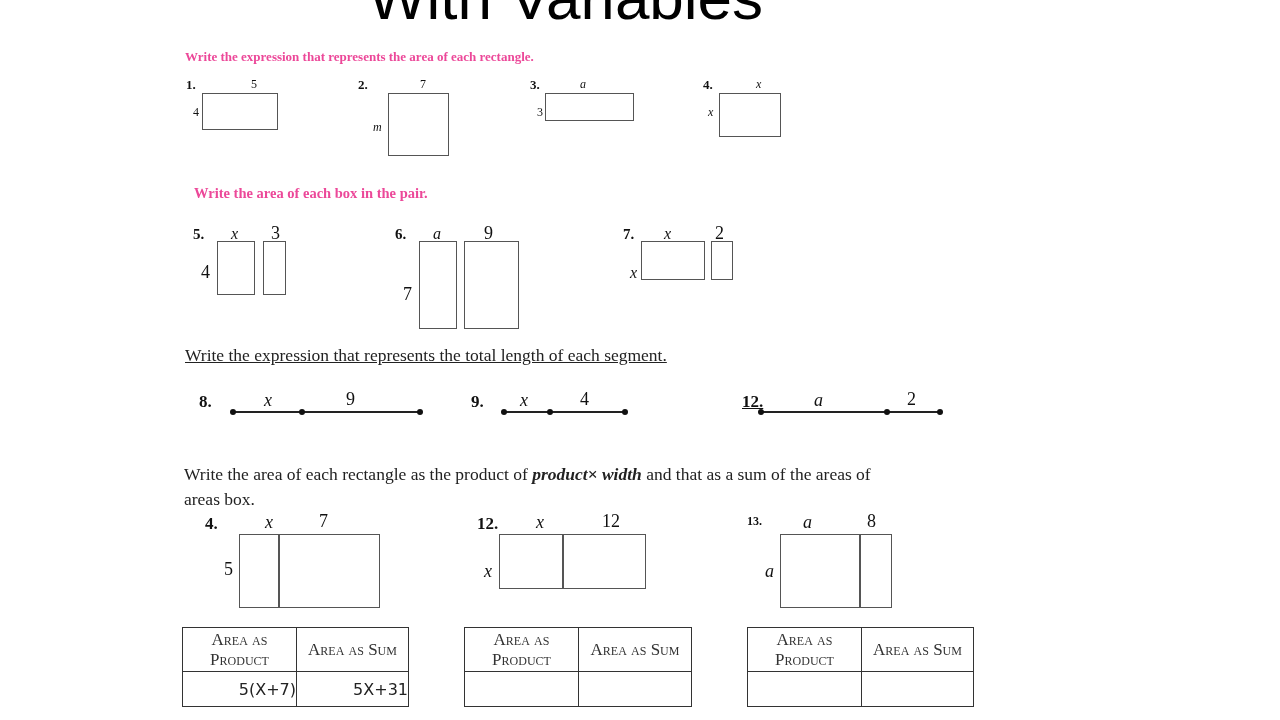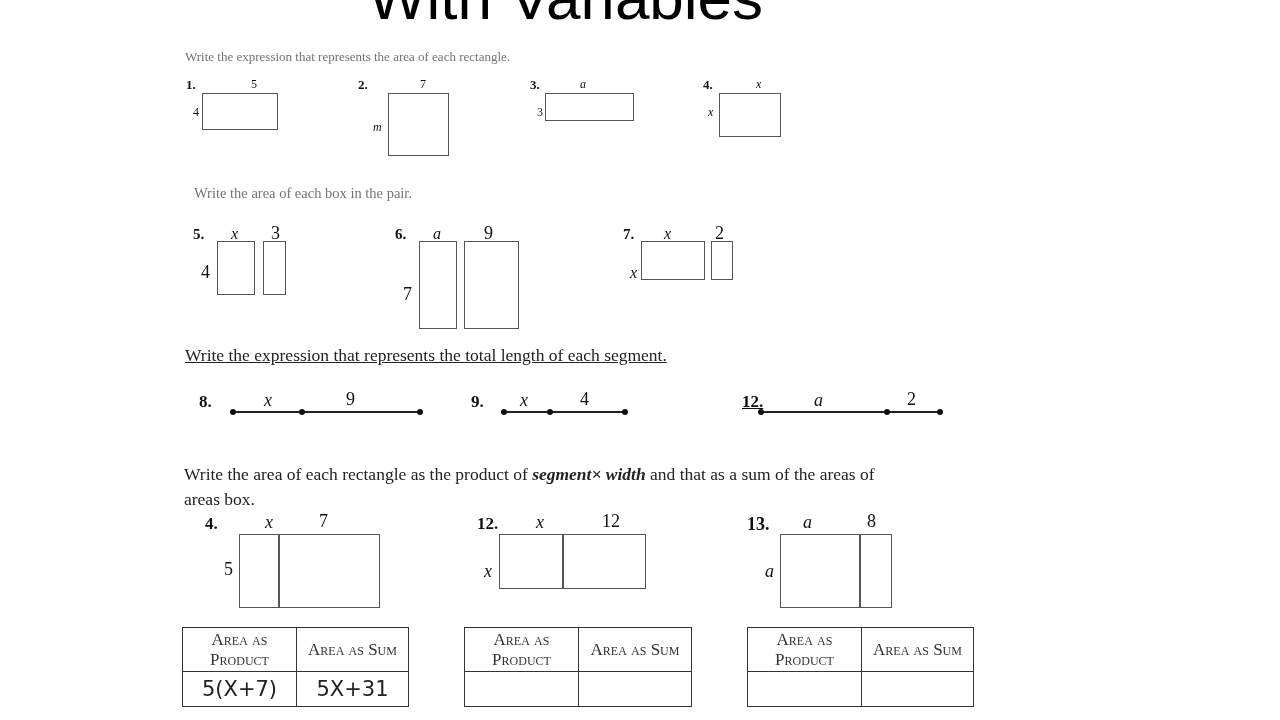--- a/index.html
+++ b/index.html
@@ -8,21 +8,21 @@
       background: #ffffff; color: #111111;
       font-family: "Liberation Serif", serif;
     }
     .abs { position: absolute; }
     .title {
       position: absolute; left: 368px; top: -38px;
       font-family: "Liberation Sans", sans-serif;
       font-size: 62px; line-height: 72px; color: #000;
       white-space: nowrap;
     }
-    .instr { position: absolute; font-size: 13px; white-space: nowrap; color: #737373; }
+    .instr { position: absolute; font-size: 13px; white-space: nowrap; color: #ec4899; font-weight: bold; }
     .instr-lg { position: absolute; font-size: 17.5px; white-space: nowrap; color: #222; }
     .num { position: absolute; font-weight: bold; font-size: 13px; }
     .num-lg { position: absolute; font-weight: bold; font-size: 16px; }
     .lbl { position: absolute; font-size: 12px; }
     .lbl-lg { position: absolute; font-size: 18px; line-height: 18px; }
     .it { font-style: italic; }
     .box { position: absolute; border: 1.5px solid #555; box-sizing: border-box; }
     .seg { position: absolute; height: 2px; background: #222; }
     .dot { position: absolute; width: 6px; height: 6px; border-radius: 50%; background: #111; }
     table.area {
@@ -31,22 +31,23 @@
     }
     table.area td {
       border: 1.5px solid #333; text-align: center; vertical-align: middle;
       padding: 0;
     }
     table.area td.h {
       height: 43px; font-variant: small-caps; font-size: 17px; line-height: 20px;
       color: #333;
     }
     table.area td.v {
-      height: 34px; font-family: "DejaVu Sans", sans-serif; font-size: 21px;
+      height: 34px; font-family: "DejaVu Sans", sans-serif; font-size: 16px;
       color: #222;
+      text-align: right;
     }
   </style>
 </head>
 <body>
 
 <div class="title">With Variables</div>
 
 <div class="instr" style="left:185px; top:49px;">Write the expression that represents the area of each rectangle.</div>
 
 <div>
@@ -132,21 +133,21 @@
   <div class="num-lg" style="left:742px; top:392px; font-size:17px; text-decoration: underline;">12.</div>
   <div class="lbl-lg it" style="left:814px; top:391px;">a</div>
   <div class="lbl-lg" style="left:907px; top:390px;">2</div>
   <div class="seg" style="left:761px; top:411px; width:180px;"></div>
   <div class="dot" style="left:758px; top:409px;"></div>
   <div class="dot" style="left:884px; top:409px;"></div>
   <div class="dot" style="left:937px; top:409px;"></div>
 </div>
 
 <div class="instr-lg" style="left:184px; top:464px;">
-  <span>Write the area of each rectangle as the product of </span><b><i>segment× width</i></b><span> and that as a sum of the areas of</span>
+  <span>Write the area of each rectangle as the product of </span><b><i>product× width</i></b><span> and that as a sum of the areas of</span>
 </div>
 <div class="instr-lg" style="left:184px; top:489px;">areas box.</div>
 
 <div>
   <div class="num-lg" style="left:205px; top:514px; font-size:17px;">4.</div>
   <div class="lbl-lg it" style="left:265px; top:513px;">x</div>
   <div class="lbl-lg" style="left:319px; top:512px;">7</div>
   <div class="lbl-lg" style="left:224px; top:560px;">5</div>
   <div class="box" style="left:239px; top:534px; width:141px; height:74px;"></div>
   <div class="abs" style="left:278px; top:534px; width:1.5px; height:74px; background:#555;"></div>
@@ -179,21 +180,21 @@
     </tr>
     <tr>
       <td class="v"></td>
       <td class="v"></td>
     </tr>
   </tbody>
     </table>
 </div>
 
 <div>
-  <div class="num-lg" style="left:747px; top:514px; font-size:18px;">13.</div>
+  <div class="num-lg" style="left:747px; top:514px; font-size:12px;">13.</div>
   <div class="lbl-lg it" style="left:803px; top:513px;">a</div>
   <div class="lbl-lg" style="left:867px; top:512px;">8</div>
   <div class="lbl-lg it" style="left:765px; top:562px;">a</div>
   <div class="box" style="left:780px; top:534px; width:112px; height:74px;"></div>
   <div class="abs" style="left:859px; top:534px; width:1.5px; height:74px; background:#555;"></div>
   <table class="area" style="left:747px; top:627px; width:227px;">
     <tbody>
         <tr>
       <td class="h" style="width:113px;">Area as Product</td>
       <td class="h">Area as Sum</td>

